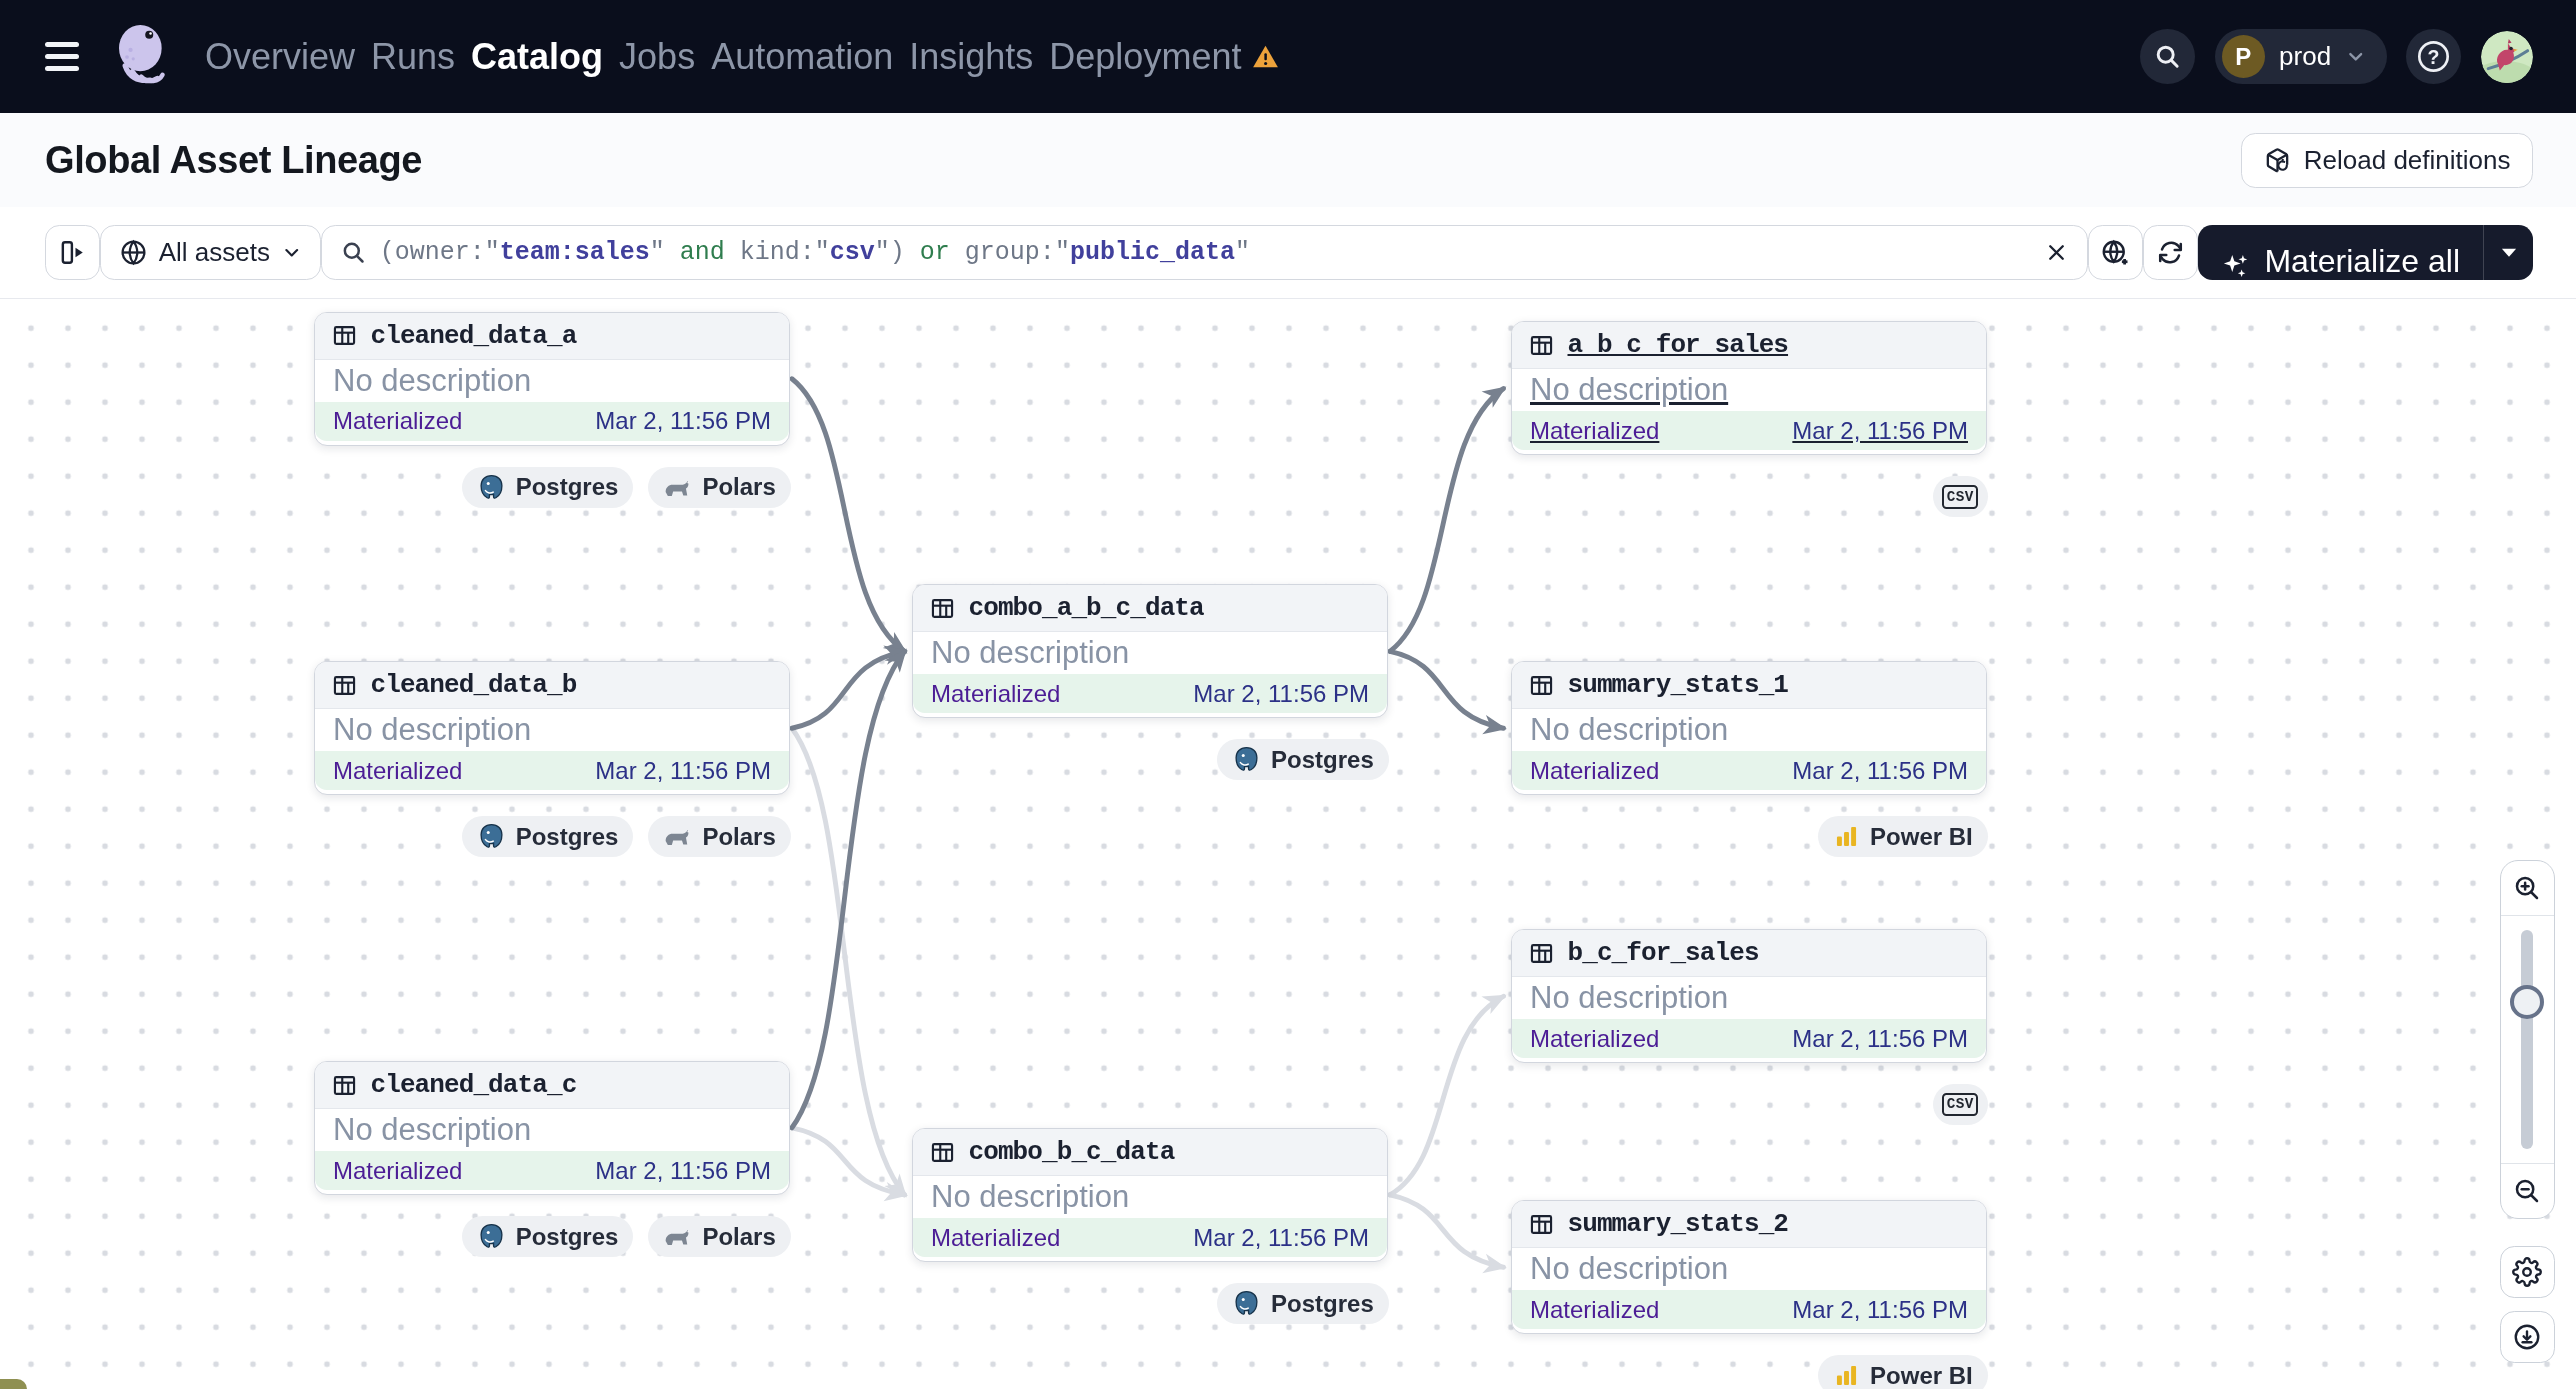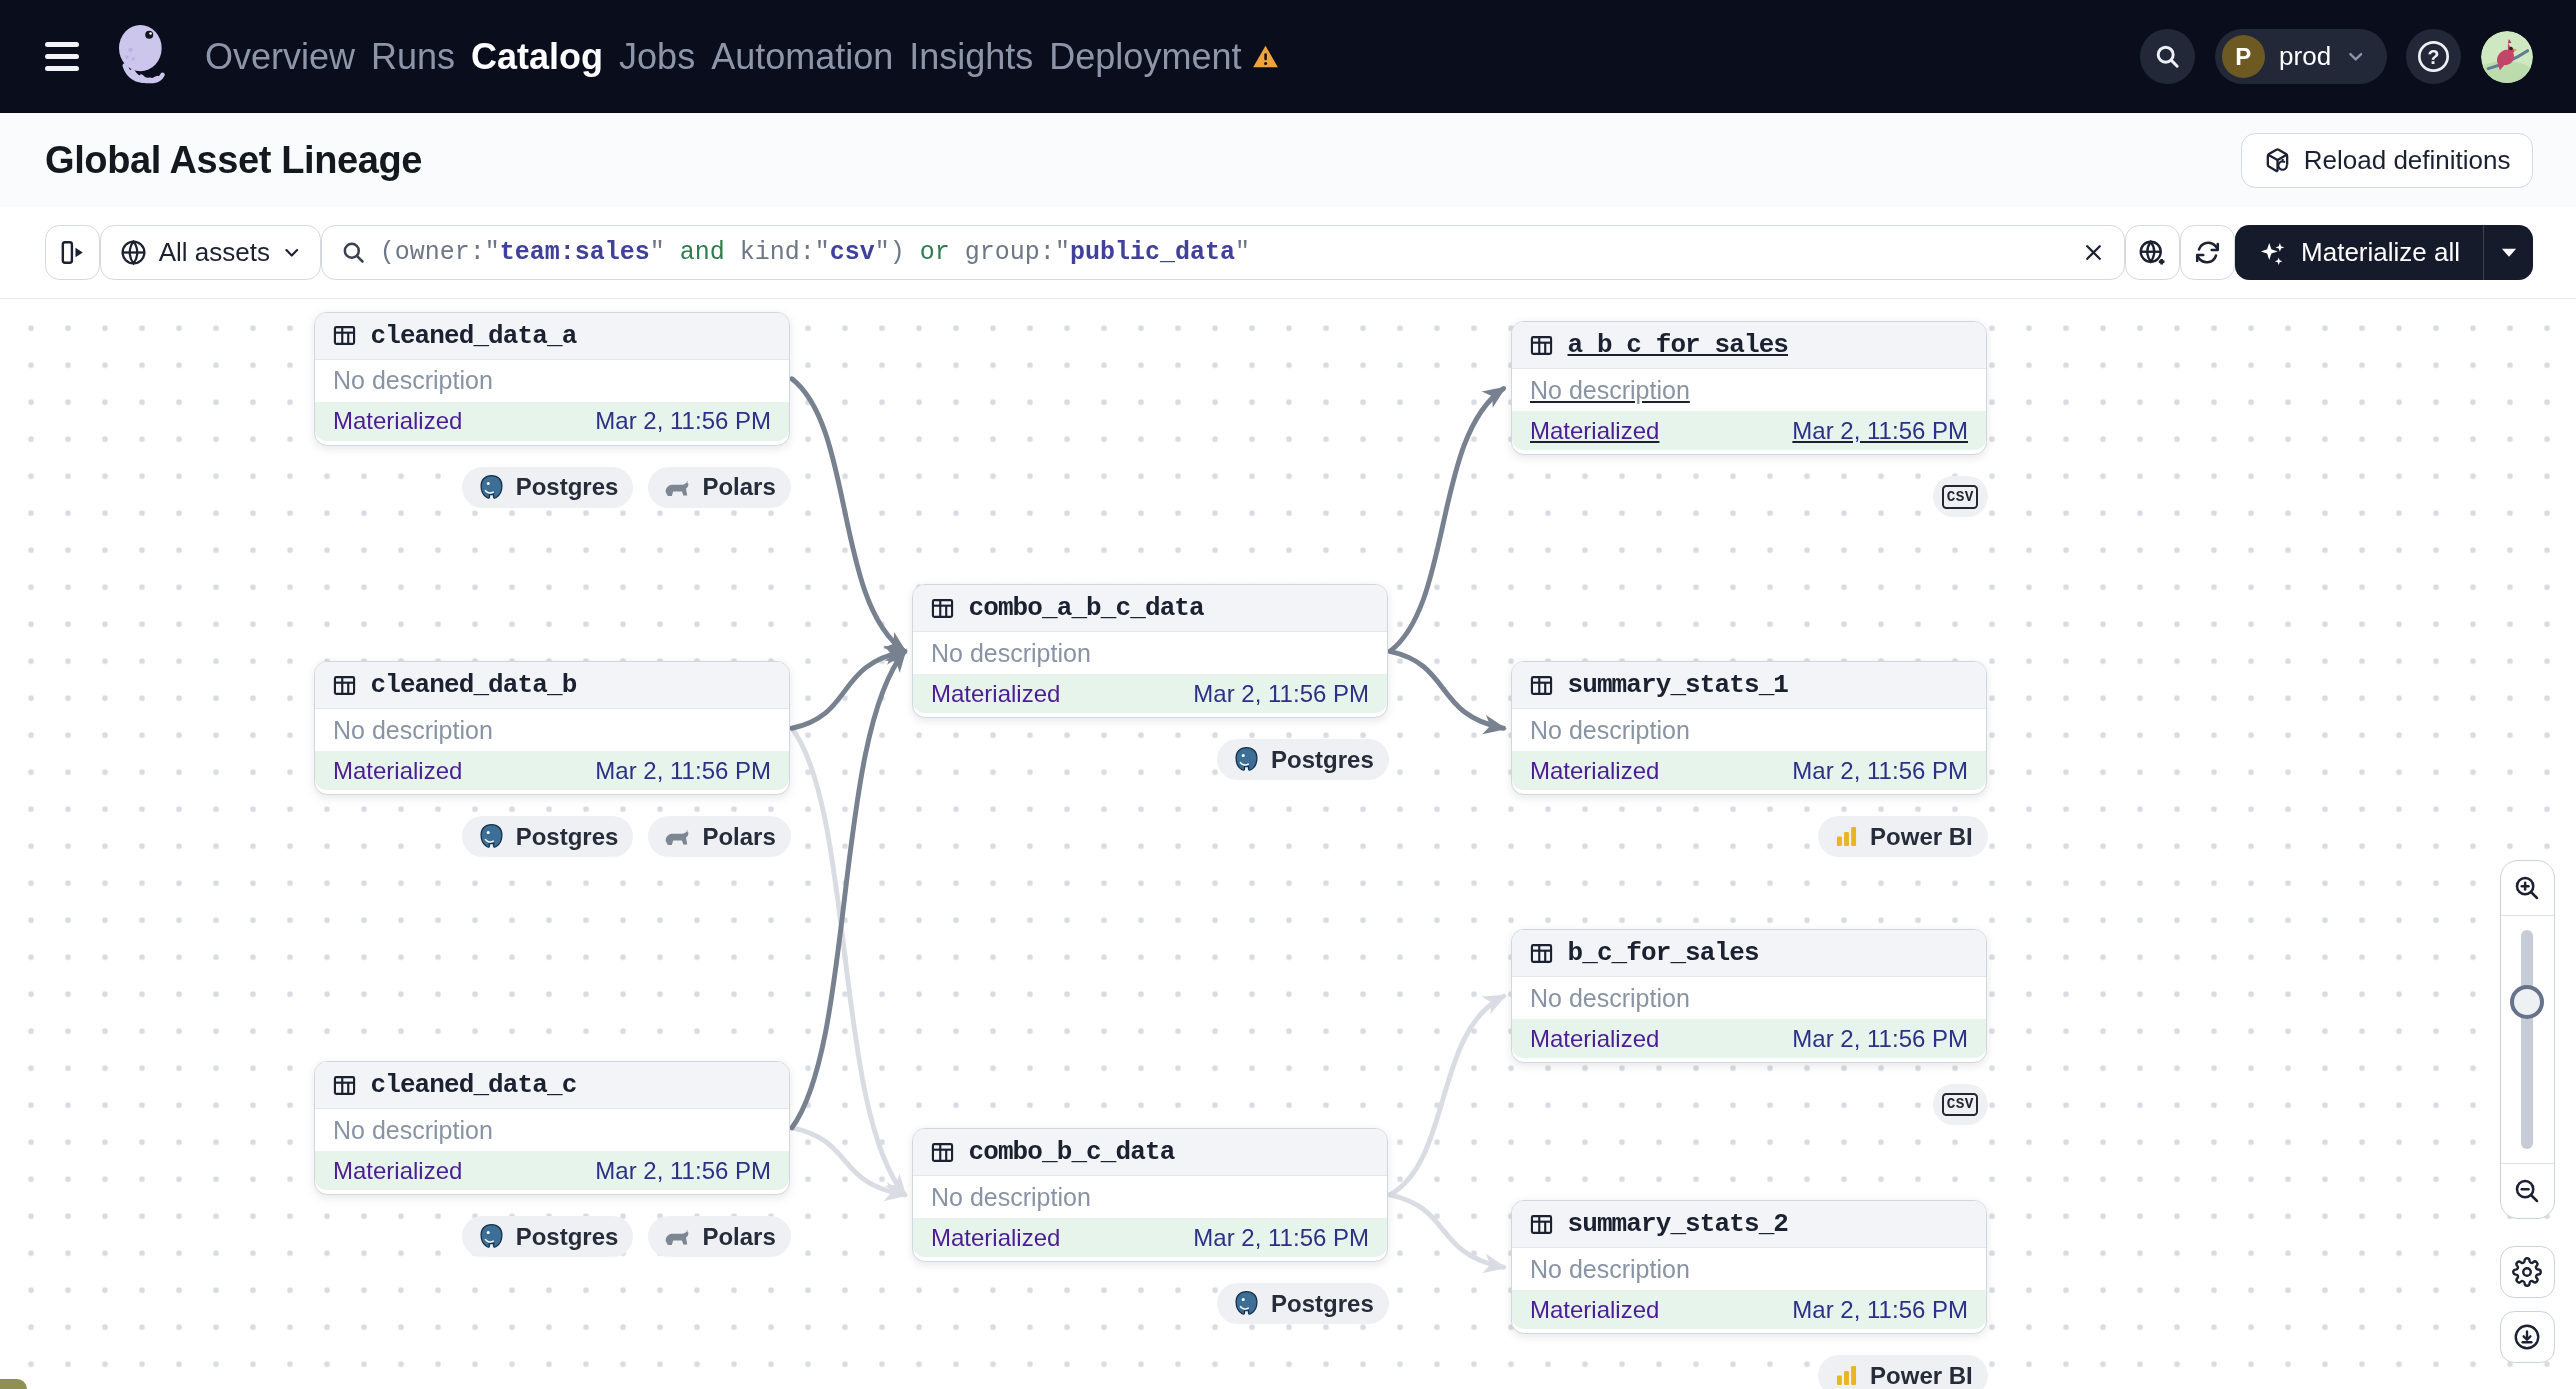--- a/index.html
+++ b/index.html
@@ -41,34 +41,34 @@
   .scope-btn { gap:10.7px; padding:0 18px; flex:none; }
   .search-box { flex:1; height:55px; border:1.8px solid #d4d8df; border-radius:14.3px; display:flex; align-items:center;
                 gap:12.5px; padding:0 18px; font-family:"Liberation Mono",monospace; font-size:25px; overflow:hidden; }
   .search-tokens { white-space:pre; flex:1; overflow:hidden; }
   .tok-plain { color:#6e7787; }
   .tok-value { color:#41409c; font-weight:700; }
   .tok-operator { color:#2f7d4e; }
   .icon-btn { width:55px; flex:none; }
   .clear-x { margin-left:auto; cursor:pointer; flex:none; display:flex; }
   .materialize { height:55px; background:#161b2c; border-radius:14.3px; display:flex; align-items:stretch; color:#fff; flex:none; cursor:pointer; }
-  .mat-main { display:flex; align-items:center; gap:13.4px; padding:0 23px; font-size:26px; font-weight:500; }
+  .mat-main { display:flex; align-items:flex-end; gap:13.4px; padding:0 23px; font-size:32px; font-weight:500; }
   .mat-split { width:50px; border-left:1.8px solid rgba(255,255,255,.18); display:flex; align-items:center; justify-content:center; }
 
   
   .canvas { position:absolute; top:299px; left:0; right:0; bottom:0; background:#fff;
             background-image:radial-gradient(circle,#d8dbe1 2.7px,transparent 3.2px);
             background-size:37px 37px; background-position:12.5px 10.7px; }
   #edges { position:absolute; top:0; left:0; z-index:1; }
   .asset-node { position:absolute; width:476px; height:134px; background:#fff; border:1.8px solid #d2d6de;
                 border-radius:13px; box-shadow:0 2.7px 9px rgba(20,30,50,.10); z-index:2; cursor:pointer; }
   .n-head { display:flex; align-items:center; gap:12.5px; height:47px; background:#f2f4f7; border-bottom:1.8px solid #e4e7ec;
             border-radius:11.6px 11.6px 0 0; padding:0 16px; }
   .n-name { font-family:"Liberation Mono",monospace; font-weight:700; font-size:26px; color:#1b2130; letter-spacing:-0.9px; white-space:nowrap; }
-  .n-desc { height:42px; display:flex; align-items:center; padding:0 18px; color:#8893a5; font-size:25px; }
+  .n-desc { height:42px; display:flex; align-items:center; padding:0 18px; color:#8893a5; font-size:31px; }
   .n-status { height:39px; display:flex; align-items:center; justify-content:space-between; padding:0 18px;
               background:#e6f4eb; border-radius:0 0 11.6px 11.6px; font-size:24px; }
   .n-status .st { color:#4c1d95; }
   .n-status .ts { color:#2c3187; }
   .node-tags { position:absolute; top:154px; right:-1.8px; display:flex; gap:14.3px; z-index:2; }
   .tag { height:41px; background:#eef0f3; border-radius:20.6px; display:flex; align-items:center; gap:9.8px;
          padding:0 15px; font-size:24px; font-weight:700; color:#262c39; white-space:nowrap; cursor:pointer; }
   .tag.icon-only { width:55px; padding:0; justify-content:center; }
   .csv-chip { border:2.7px solid #21262f; border-radius:4.5px; font-family:"Liberation Mono",monospace;
               font-weight:700; font-size:14.3px; line-height:1; padding:2.7px 2.7px; letter-spacing:0.4px; color:#21262f; }

